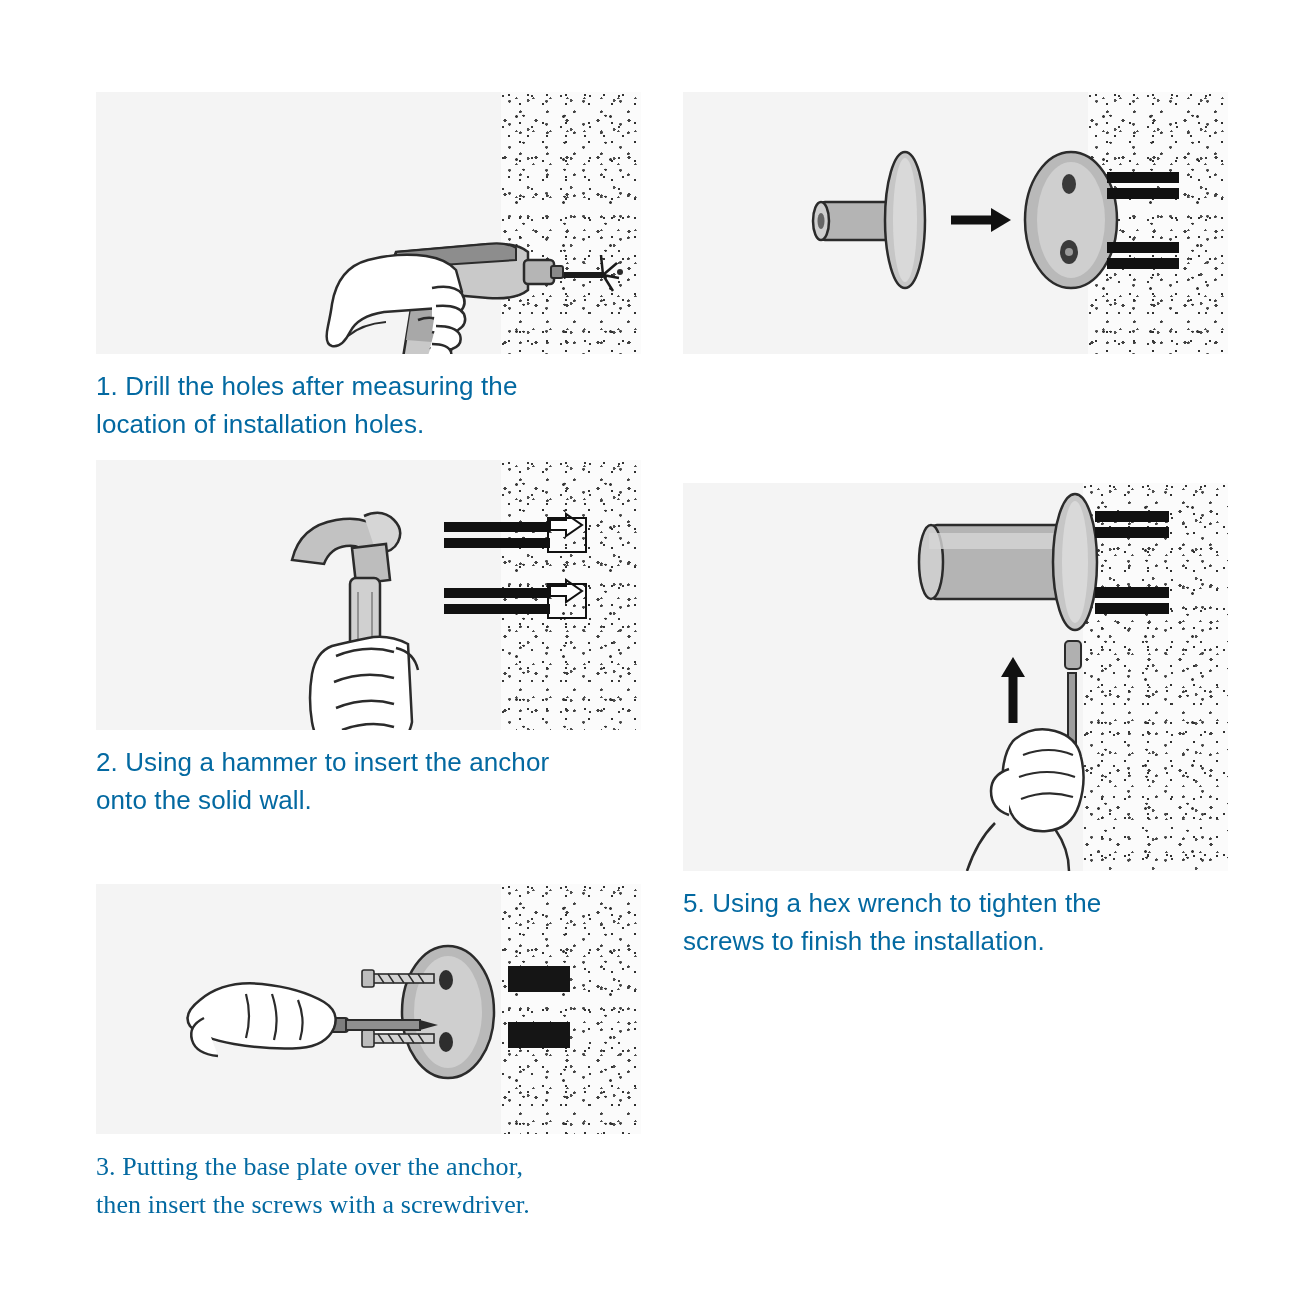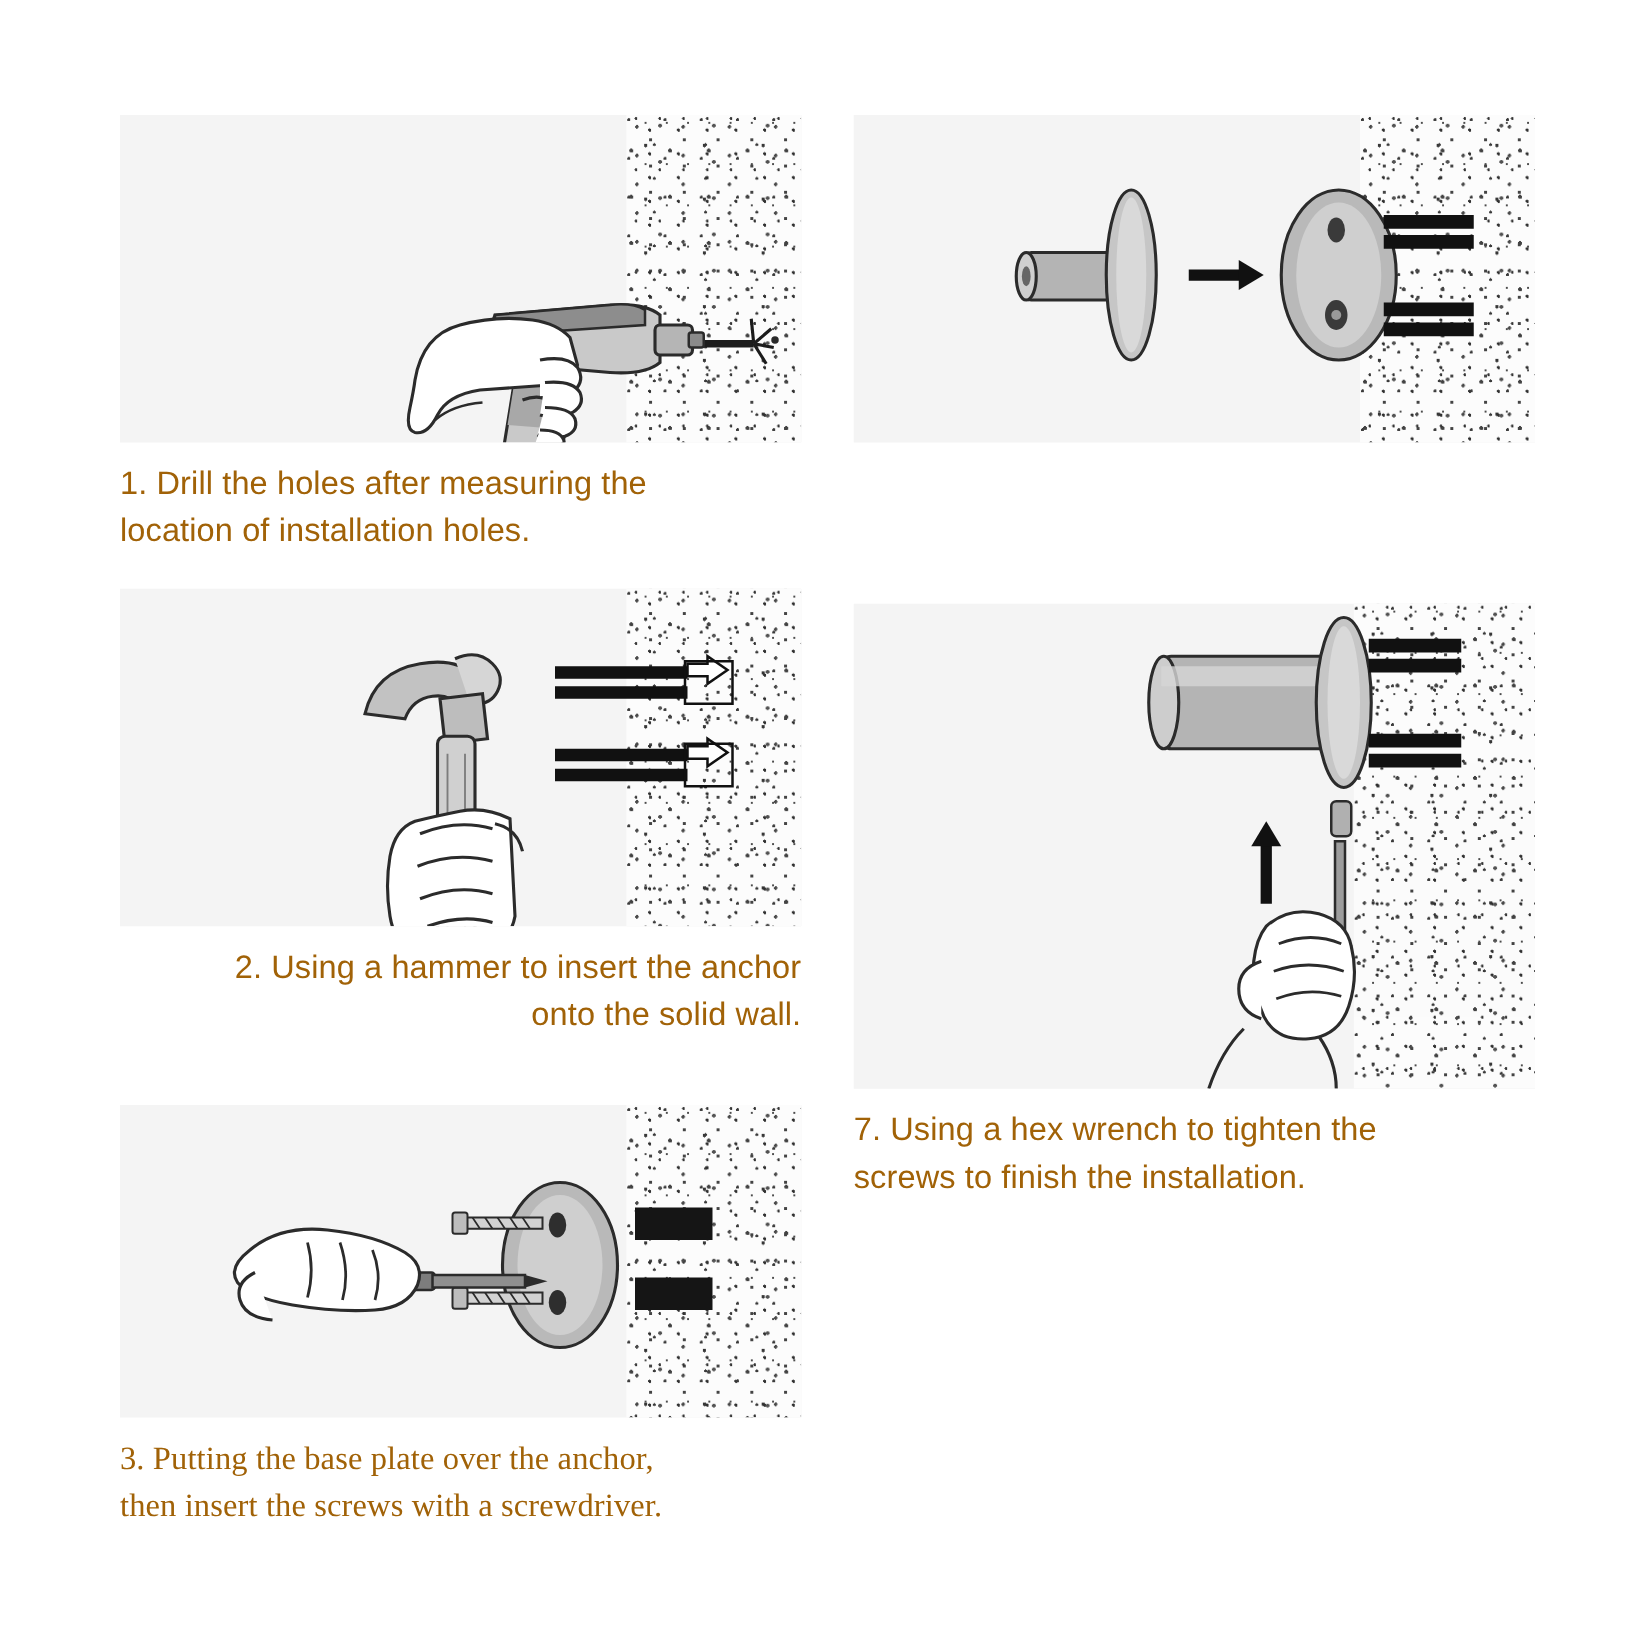--- a/index.html
+++ b/index.html
@@ -46,21 +46,21 @@
       radial-gradient(circle at 33% 57%, #262626 1.3px, transparent 1.5px),
       radial-gradient(circle at 72% 94%, #353535 1.2px, transparent 1.4px);
     background-size:
       29px 31px, 37px 23px, 19px 41px, 43px 29px, 23px 19px,
       31px 37px, 41px 27px, 17px 33px, 47px 43px, 27px 21px;
     opacity: 0.92;
   }
   .caption {
     font-size: 26px;
     line-height: 1.45;
-    color: #a16207;
+    color: #0369a1;
     letter-spacing: 0.1px;
     white-space: pre-line;
   }
   svg { display: block; }
 </style>
 </head>
 <body>
 
 <div class="sheet">
 
@@ -95,21 +95,21 @@
           <path d="M340 234 q20 0 24 9 q3 10 -8 14 q-12 4 -22 -1" fill="#ffffff" stroke="#2b2b2b" stroke-width="2.5"></path>
           <path d="M336 252 q16 0 19 8 q2 8 -8 11 q-10 2 -17 -2" fill="#ffffff" stroke="#2b2b2b" stroke-width="2.5"></path>
           <path d="M252 244 q14 -12 38 -14" stroke="#2b2b2b" stroke-width="2" fill="none"></path>
         </g>
       </svg>
     </div>
     <div class="caption" style="margin-top:14px; padding-left:0;">1. Drill the holes after measuring the
     location of installation holes.</div>
   </div>
 
-  <div class="step" style="left:96px; top:471px; width:545px;text-align:right;">
+  <div class="step" style="left:96px; top:460px; width:545px;">
     <div class="panel" style="width:545px; height:270px;">
       <div class="wall" style="width:140px;"></div>
       <svg width="545" height="270" viewBox="0 0 545 270" style="position:absolute;left:0;top:0;">
 
         <g>
           <rect x="348" y="62" width="106" height="10" fill="#111"></rect>
           <rect x="348" y="78" width="106" height="10" fill="#111"></rect>
           <path d="M454 60 l16 0 l0 -6 l16 11 l-16 11 l0 -6 l-16 0 Z" fill="#fff" stroke="#111" stroke-width="2"></path>
           <rect x="452" y="58" width="38" height="34" fill="none" stroke="#111" stroke-width="2"></rect>
         </g>
@@ -271,17 +271,17 @@
           <path d="M330 258 q18 -16 42 -10 q22 6 26 26 q6 24 -2 48 q-8 24 -32 26 q-26 2 -36 -18 q-10 -22 -8 -44 q2 -18 10 -28 Z" fill="#ffffff" stroke="#2b2b2b" stroke-width="2.5"></path>
           <path d="M340 272 q26 -10 50 0" stroke="#2b2b2b" stroke-width="2.2" fill="none"></path>
           <path d="M336 294 q28 -10 56 0" stroke="#2b2b2b" stroke-width="2.2" fill="none"></path>
           <path d="M338 316 q26 -10 52 -2" stroke="#2b2b2b" stroke-width="2.2" fill="none"></path>
           <path d="M326 286 q-18 6 -18 22 q0 18 18 24" fill="#ffffff" stroke="#2b2b2b" stroke-width="2.5"></path>
           <path d="M312 340 q-18 18 -28 48" stroke="#2b2b2b" stroke-width="2.5" fill="none"></path>
           <path d="M372 346 q14 20 14 42" stroke="#2b2b2b" stroke-width="2.5" fill="none"></path>
         </g>
       </svg>
     </div>
-    <div class="caption" style="margin-top:14px;">7. Using a hex wrench to tighten the
+    <div class="caption" style="margin-top:14px;">5. Using a hex wrench to tighten the
     screws to finish the installation.</div>
   </div>
 
 </div>
 
 </body></html>

